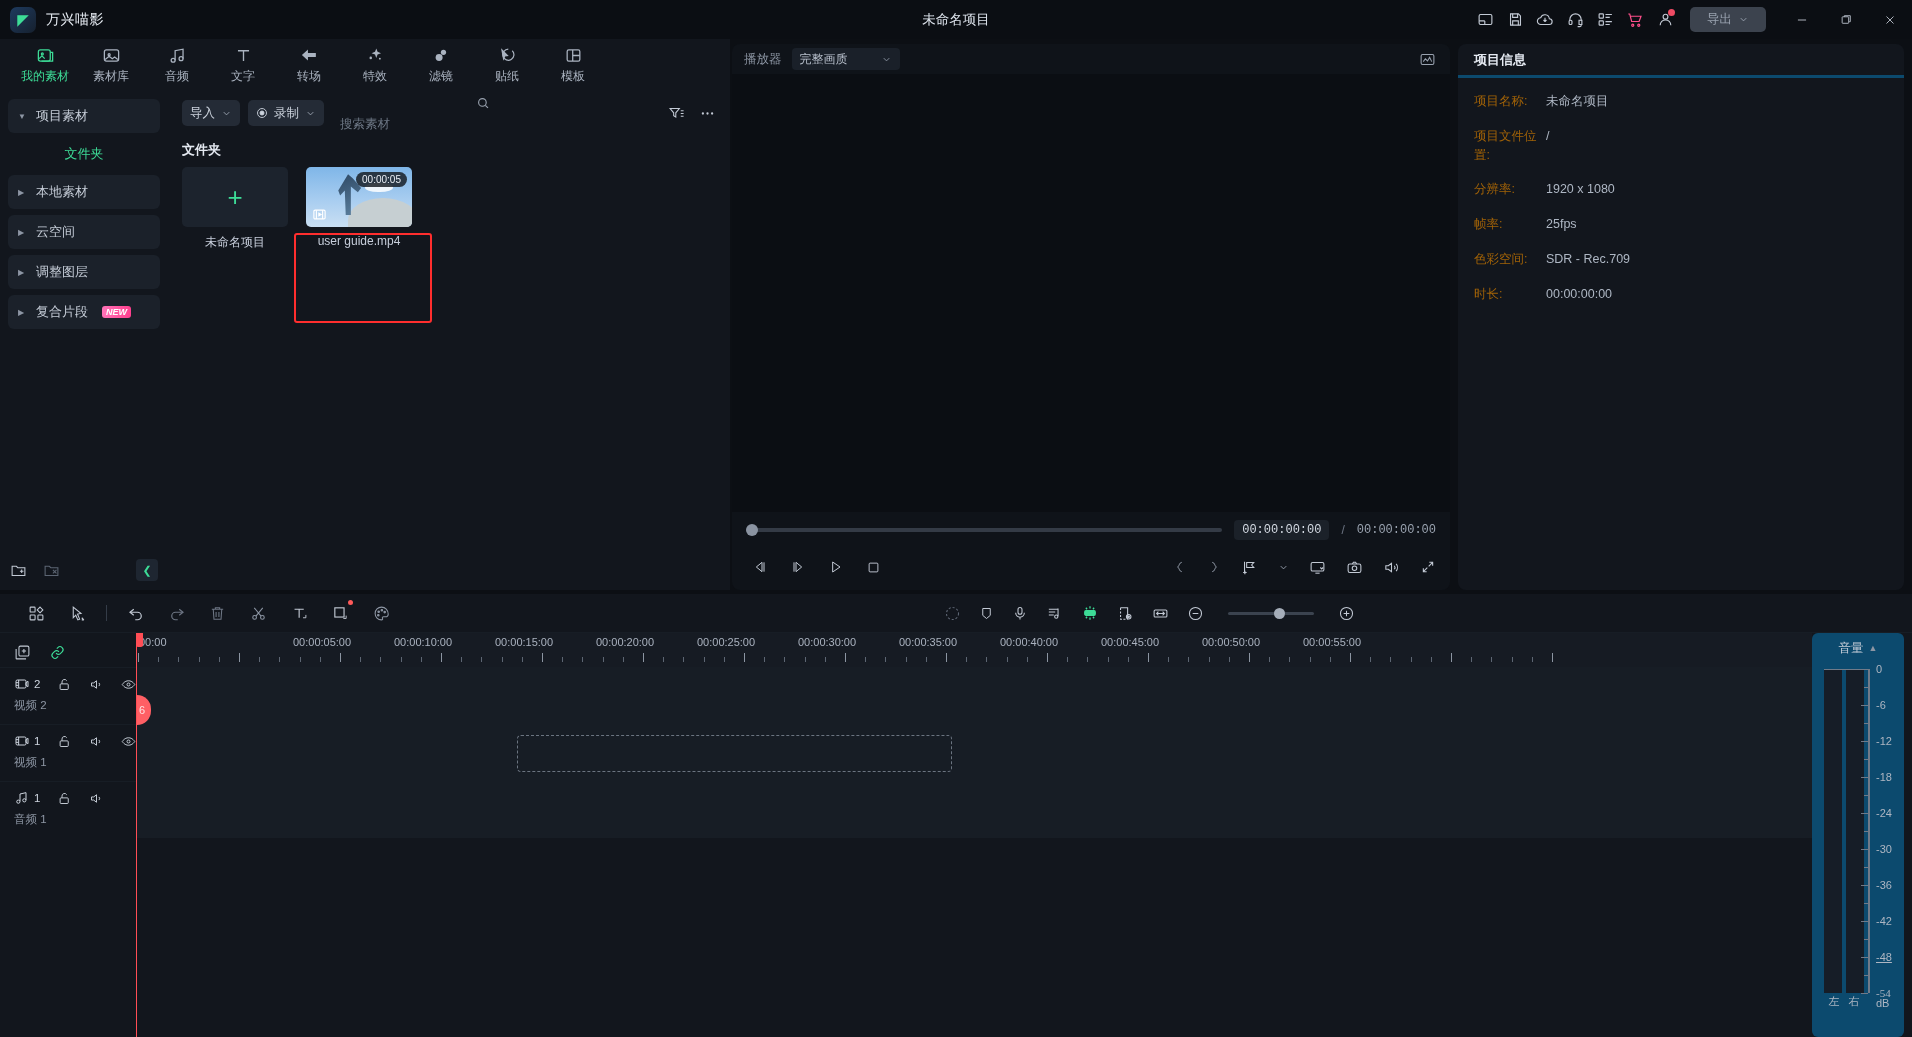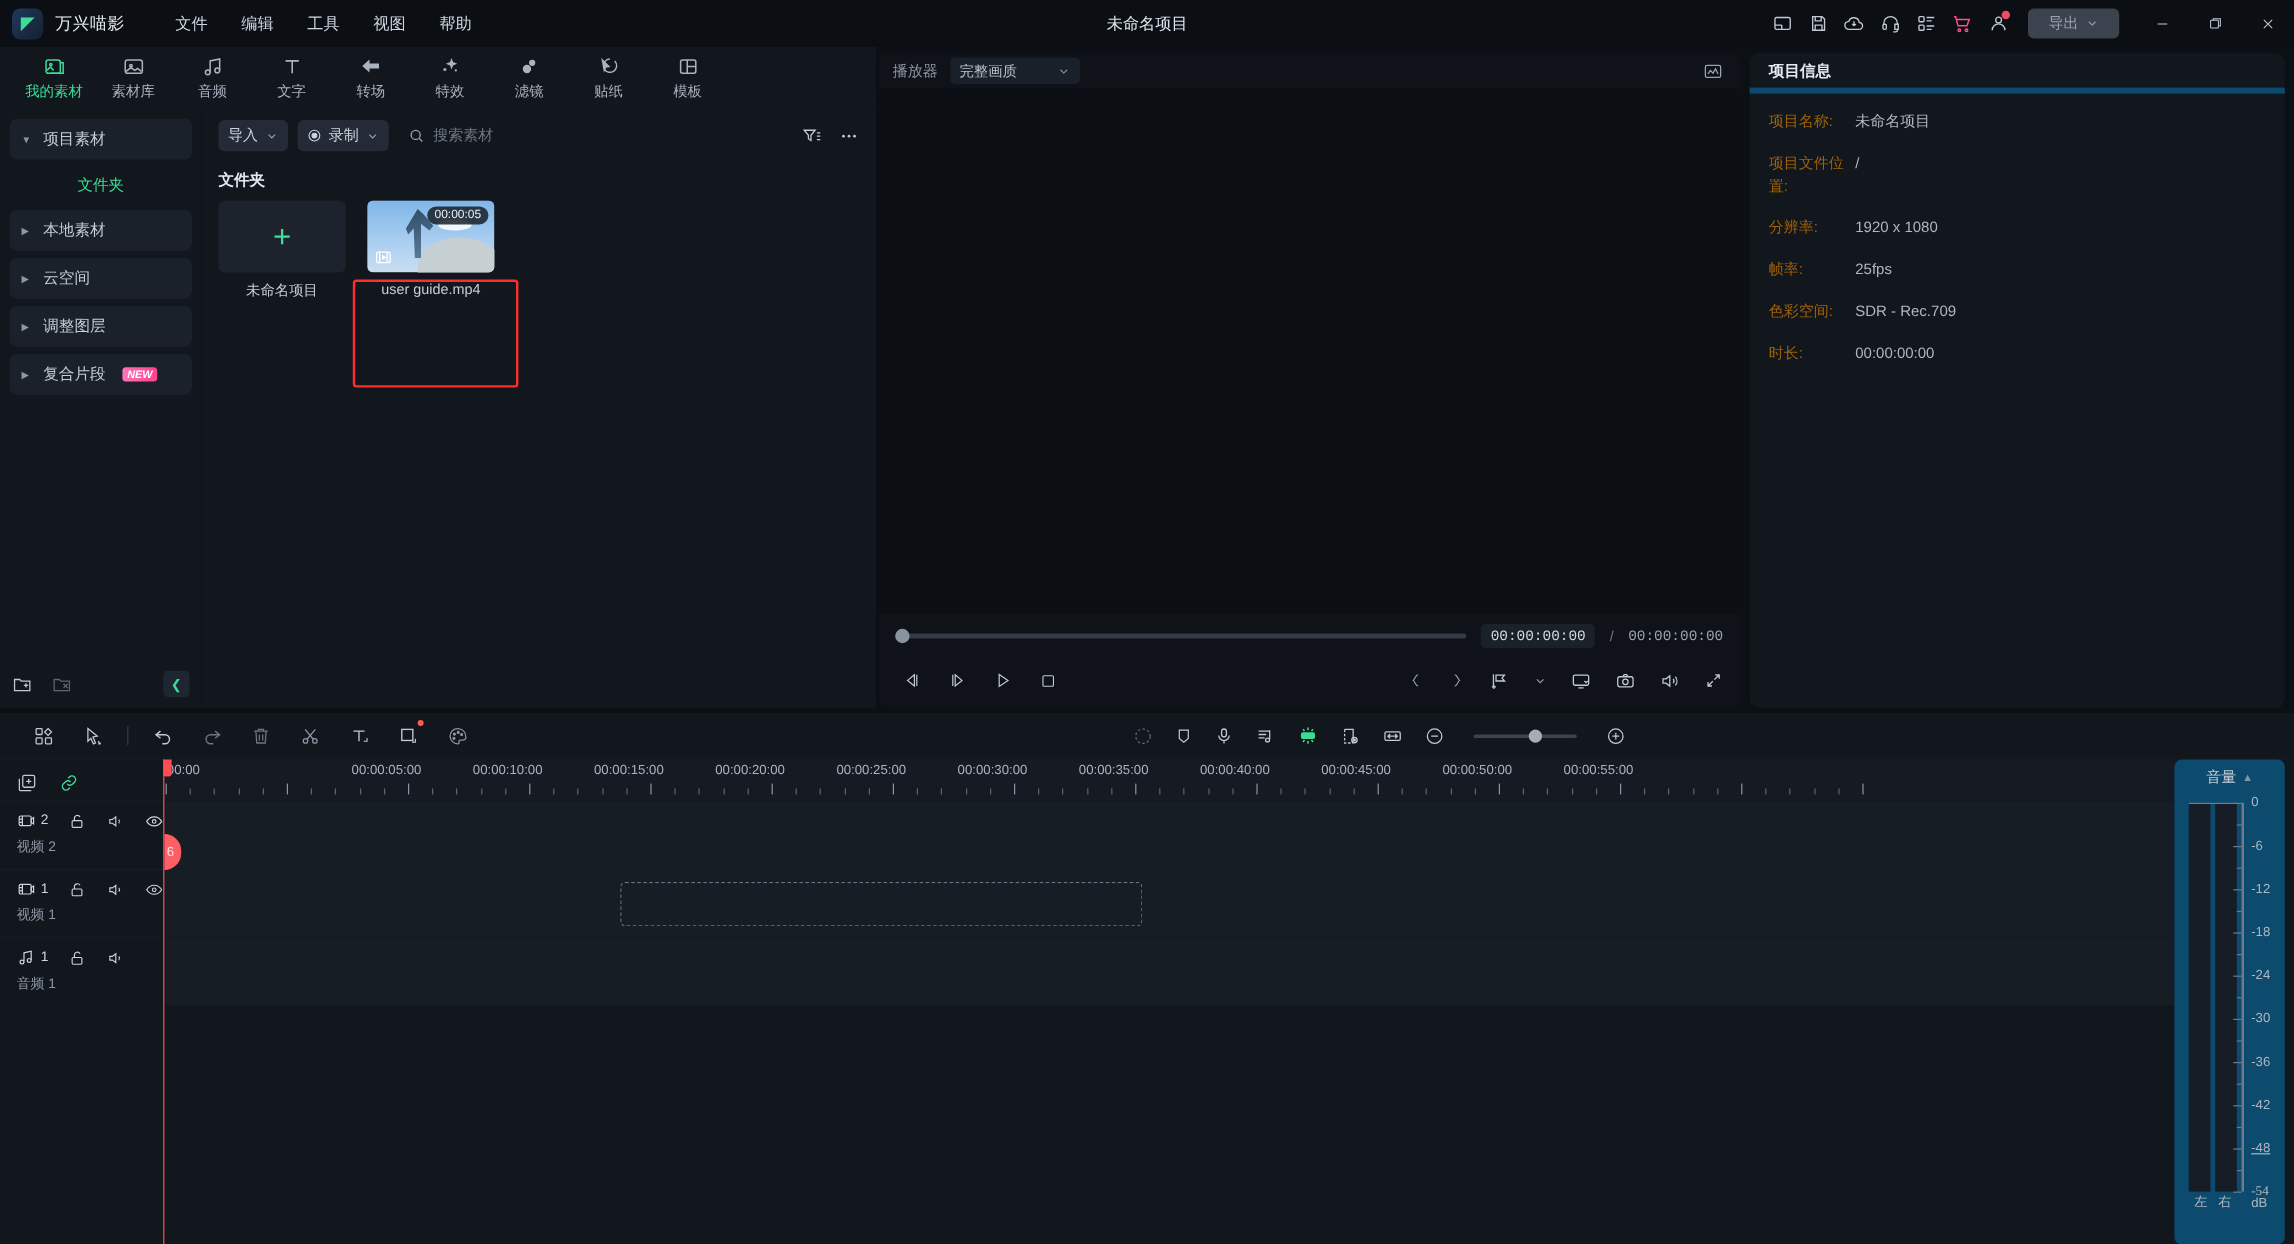--- a/index.html
+++ b/index.html
@@ -101,21 +101,21 @@
   
   .mediapanel {
     position:absolute; left:168px; top:91px; width:562px; bottom:447px;
     background:#12161d;
   }
   .mb-toolbar { height:44px; display:flex; align-items:center; padding:0 14px; gap:8px; }
   .pill {
     height:26px; border-radius:5px; background:#242b36; display:flex; align-items:center;
     padding:0 8px; gap:6px; font-size:12.5px; color:#cdd4de; cursor:default;
   }
-  .search-wrap { display:flex; align-items:flex-end; gap:7px; margin-left:8px; }
+  .search-wrap { display:flex; align-items:flex-end; gap:7px; margin-left:8px;flex-direction:column; }
   .search-input {
     background:transparent; border:none; outline:none; color:#cdd4de;
     font-size:12.5px; width:150px; font-family:inherit;
   }
   .search-input::placeholder { color:#6d7785; }
   .mb-right { margin-left:auto; display:flex; align-items:center; gap:14px; }
   .sec-title { padding:6px 14px 8px 14px; font-size:13px; color:#e3e8f0; font-weight:bold; }
   .grid { display:flex; padding:0 14px; gap:18px; flex-wrap:wrap; }
   .card { width:106px; cursor:default; }
   .thumb {
@@ -220,21 +220,21 @@
   .pctrl-right { margin-left:auto; display:flex; align-items:center; gap:20px; }
 
   
   .props {
     position:absolute; left:1458px; top:44px; right:8px; bottom:447px;
     background:#12161d; border-radius:8px;
   }
   .props-head {
     height:34px; display:flex; align-items:center; padding-left:16px;
     font-size:13px; color:#e4e9f1; font-weight:bold;
-    border-bottom:5px solid #0c4a6e;
+    border-bottom:3px solid #0c4a6e;
   }
   .props-body { padding:14px 16px; }
   .prow { display:flex; margin-bottom:16px; font-size:12.5px; line-height:1.5; }
   .pkey { width:72px; color:#a16207; flex:none; }
   .pval { color:#aeb7c4; }
 
   
   .timeline {
     position:absolute; left:0; right:0; bottom:0; height:443px; background:#12161d;
   }
@@ -332,27 +332,20 @@
 </head>
 <body>
 
 <div class="app">
 
   <div class="titlebar">
     <div class="logo-box">
       <span class="logo-glyph">◤</span>
     </div>
     <div class="brand">万兴喵影</div>
-    <div class="menubar">
-      <div class="menu-item">文件</div>
-      <div class="menu-item">编辑</div>
-      <div class="menu-item">工具</div>
-      <div class="menu-item">视图</div>
-      <div class="menu-item">帮助</div>
-    </div>
     <div class="title-center">未命名项目</div>
 
     <div class="title-right">
       <div class="tr-icon">
         <svg width="17" height="17" viewBox="0 0 24 24" fill="none" stroke="#c3cad5" stroke-width="1.6">
           <rect x="3" y="5" width="18" height="14" rx="2"></rect>
             <path d="M3 14h8M11 14v5"></path>
         </svg>
       </div>
       <div class="tr-icon">

